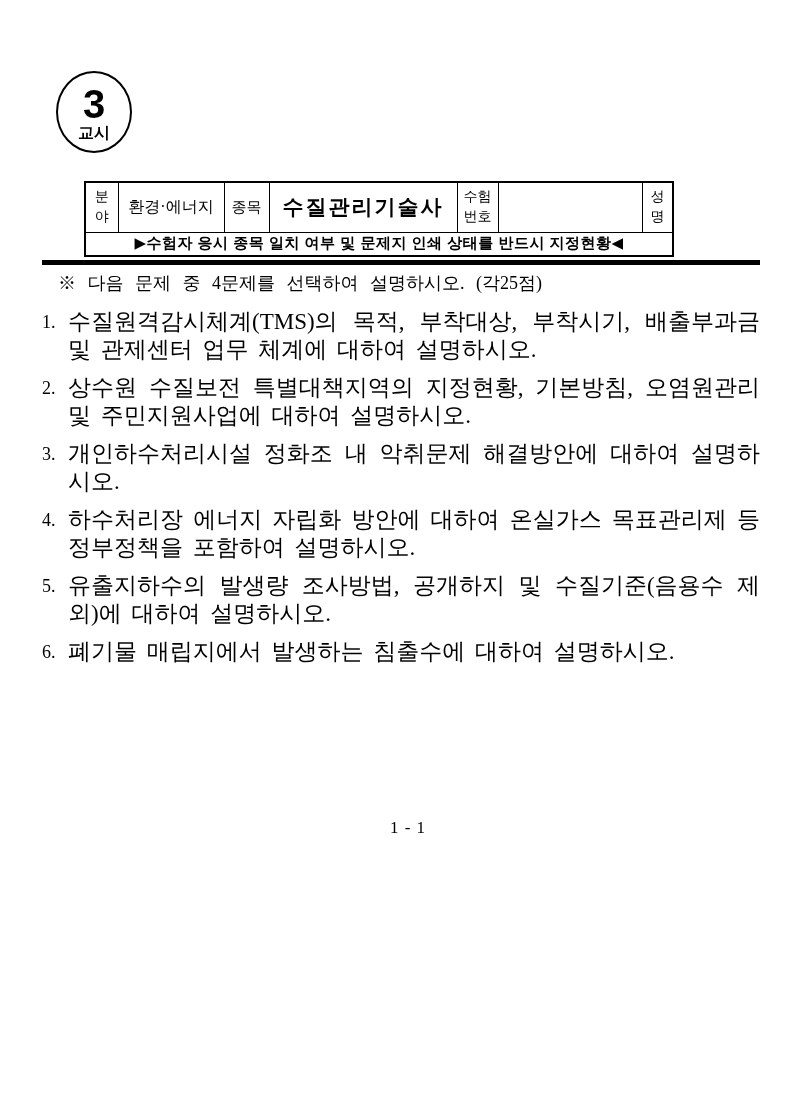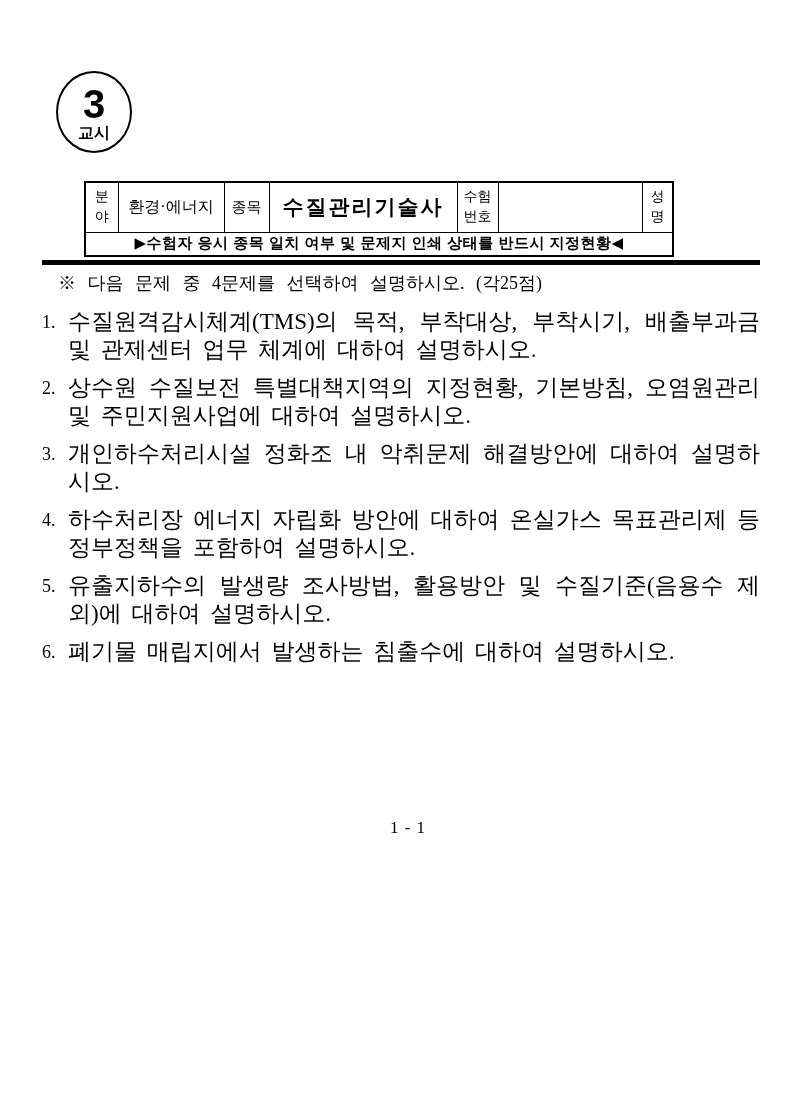--- a/index.html
+++ b/index.html
@@ -159,21 +159,21 @@
     <li class="question-item">
       <span class="q-num">3.</span>
       <div class="q-text">개인하수처리시설 정화조 내 악취문제 해결방안에 대하여 설명하시오.</div>
     </li>
     <li class="question-item">
       <span class="q-num">4.</span>
       <div class="q-text">하수처리장 에너지 자립화 방안에 대하여 온실가스 목표관리제 등 정부정책을 포함하여 설명하시오.</div>
     </li>
     <li class="question-item">
       <span class="q-num">5.</span>
-      <div class="q-text">유출지하수의 발생량 조사방법, 활용방안 및 수질기준(음용수 제외)에 대하여 설명하시오.</div>
+      <div class="q-text">유출지하수의 발생량 조사방법, 공개하지 및 수질기준(음용수 제외)에 대하여 설명하시오.</div>
     </li>
     <li class="question-item">
       <span class="q-num">6.</span>
       <div class="q-text">폐기물 매립지에서 발생하는 침출수에 대하여 설명하시오.</div>
     </li>
   </ol>
 
   <div class="page-number">1 - 1</div>
 
 

